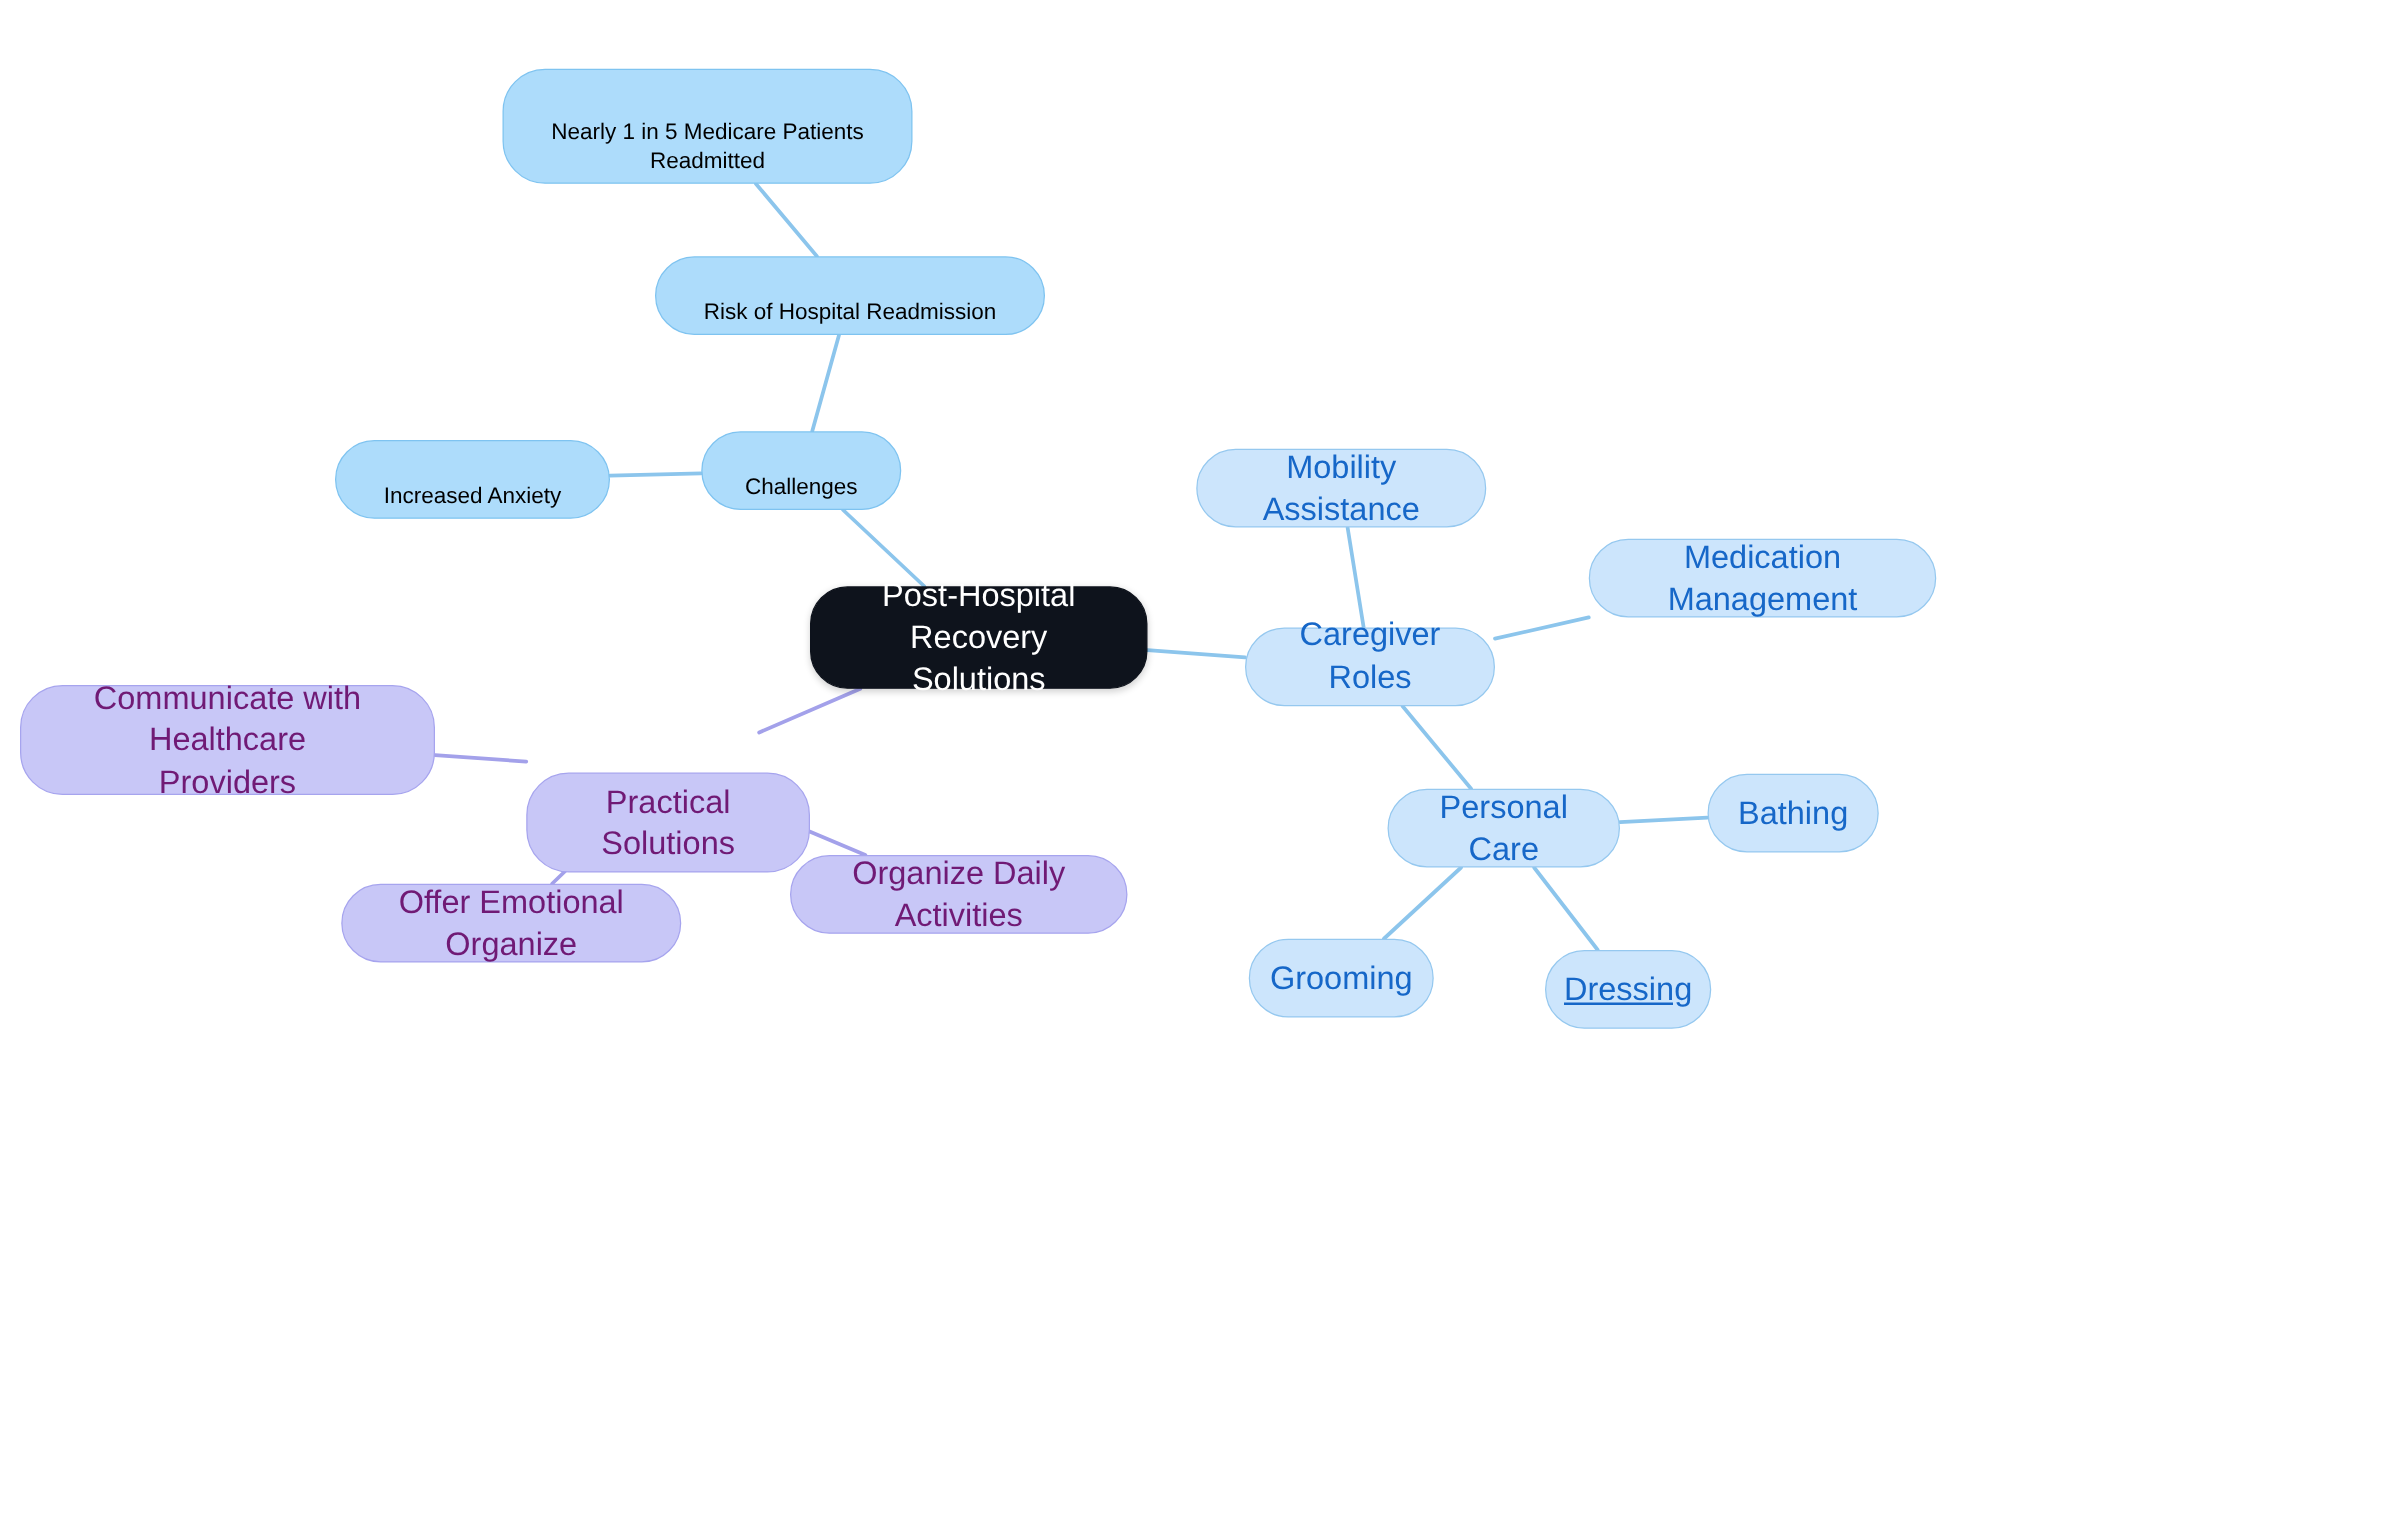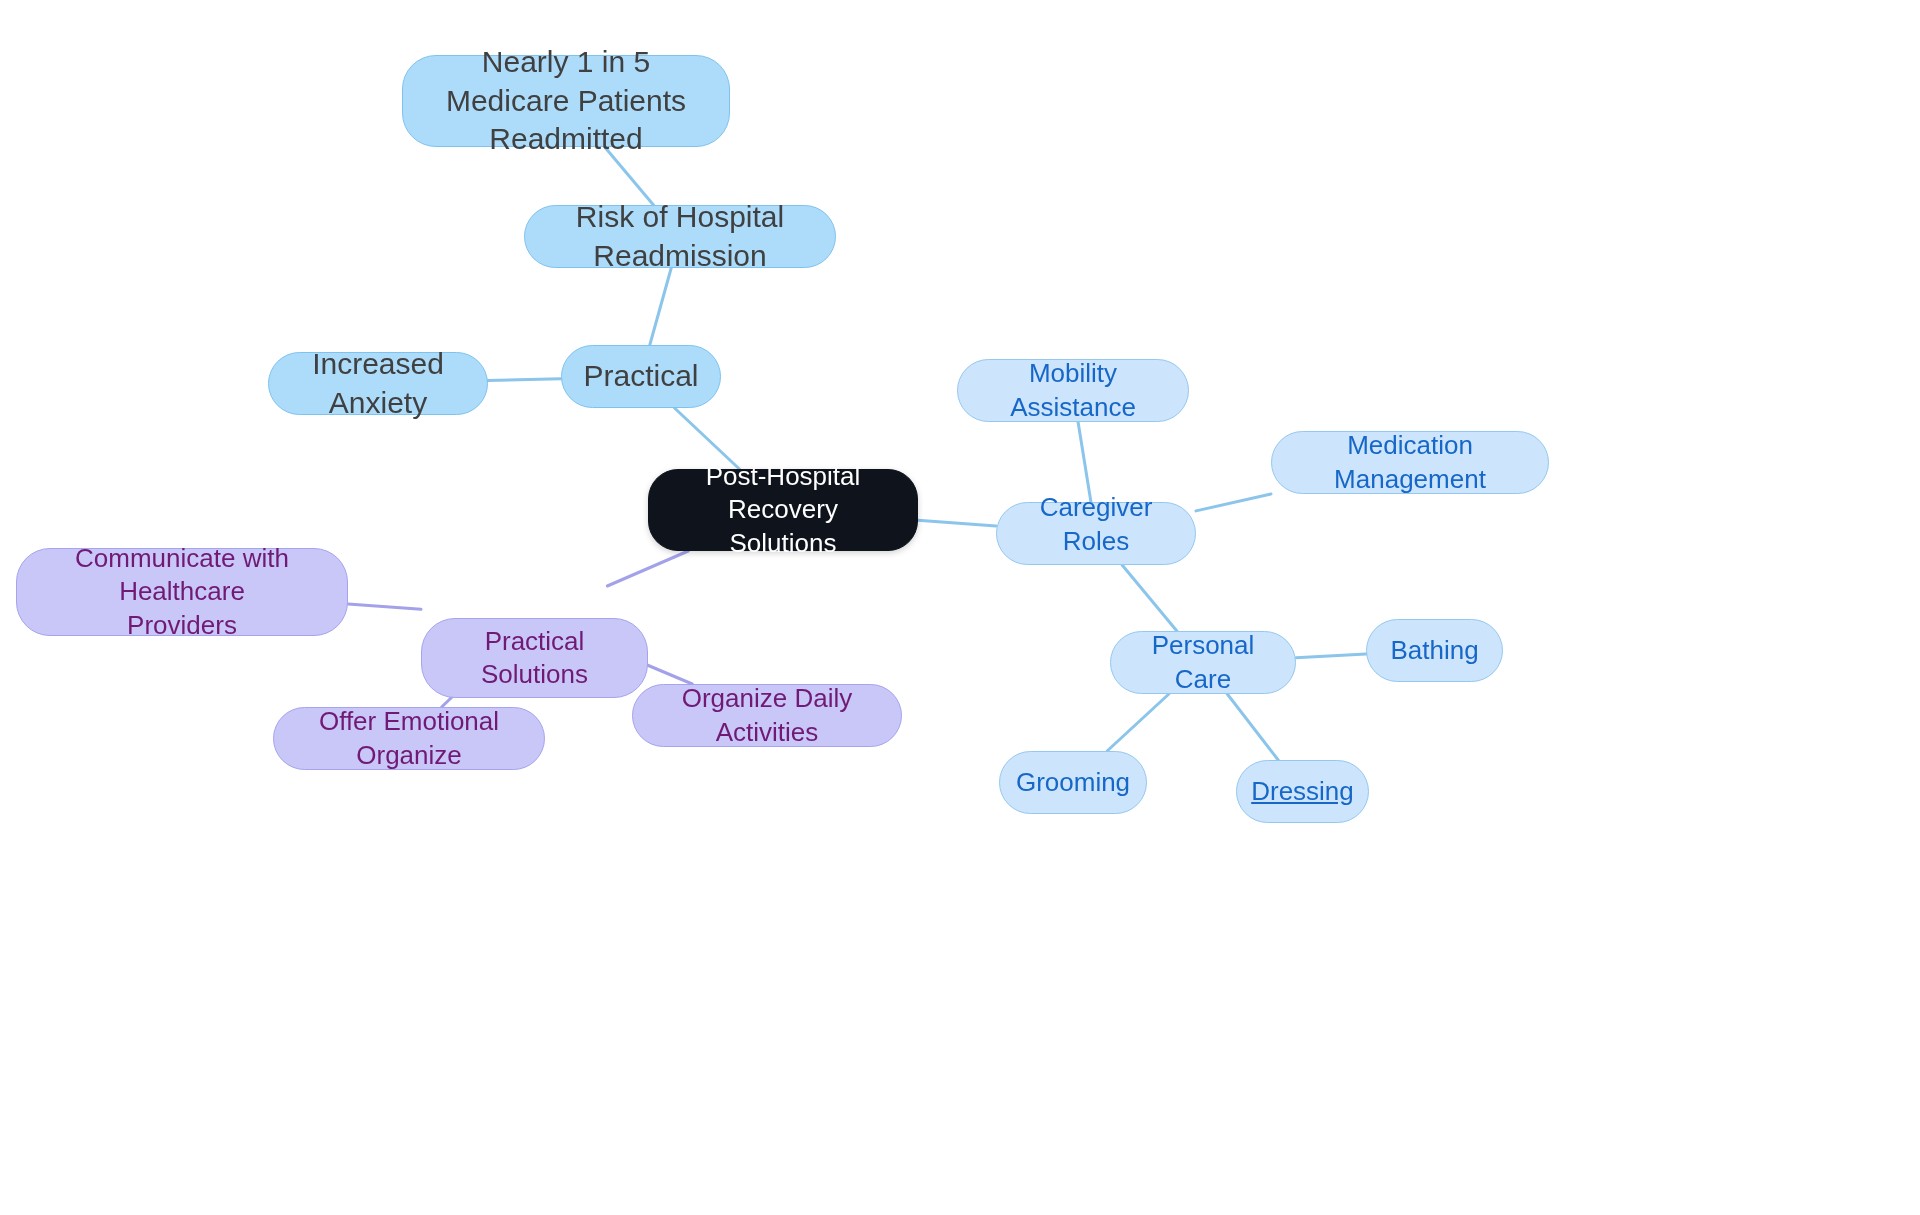--- a/index.html
+++ b/index.html
@@ -43,22 +43,23 @@
     background: #0e131c;
     border-color: #0e131c;
     color: #ffffff;
     font-size: 26px;
     border-radius: 30px;
     box-shadow: 0 2px 6px rgba(0,0,0,0.18);
   }
   .node.blue-a {
     background: #addcfb;
     border-color: #7ec3f0;
-    color: #404040;
-    font-size: 30px;
+    color: #000000;
+    font-size: 18px;
+    align-items: flex-end;
   }
   .node.blue-b {
     background: #cce5fc;
     border-color: #95c8ef;
     color: #1667c8;
     font-size: 26px;
   }
   .node.lav {
     background: #c8c7f7;
     border-color: #a6a4ee;
@@ -118,21 +119,21 @@
       <line x1="1227.296511627907" y1="694" x2="1278.203488372093" y2="760" stroke="#8cc5ec" stroke-width="3" stroke-linecap="round"></line>
       <line x1="688.2232558139535" y1="551" x2="607.3162790697675" y2="586" stroke="#a3a1ea" stroke-width="3" stroke-linecap="round"></line>
       <line x1="421" y1="609.2893617021276" x2="348" y2="604.0085106382978" stroke="#a3a1ea" stroke-width="3" stroke-linecap="round"></line>
       <line x1="501.82851239669424" y1="649" x2="441.67148760330576" y2="707" stroke="#a3a1ea" stroke-width="3" stroke-linecap="round"></line>
       <line x1="609.2321428571429" y1="649" x2="692.2678571428571" y2="684" stroke="#a3a1ea" stroke-width="3" stroke-linecap="round"></line>
     </svg>
 
   <div id="nodes-layer">
       <div class="node root" style="left: 648px; top: 469px; width: 270px; height: 82px;"><span>Post-Hospital Recovery
 Solutions</span></div>
-      <div class="node blue-a" style="left: 561px; top: 345px; width: 160px; height: 63px;"><span>Practical</span></div>
+      <div class="node blue-a" style="left: 561px; top: 345px; width: 160px; height: 63px;"><span>Challenges</span></div>
       <div class="node blue-a" style="left: 524px; top: 205px; width: 312px; height: 63px;"><span>Risk of Hospital Readmission</span></div>
       <div class="node blue-a" style="left: 402px; top: 55px; width: 328px; height: 92px;"><span>Nearly 1 in 5 Medicare Patients
 Readmitted</span></div>
       <div class="node blue-a" style="left: 268px; top: 352px; width: 220px; height: 63px;"><span>Increased Anxiety</span></div>
       <div class="node blue-b" style="left: 996px; top: 502px; width: 200px; height: 63px; align-items: flex-end;"><span>Caregiver Roles</span></div>
       <div class="node blue-b" style="left: 957px; top: 359px; width: 232px; height: 63px;"><span>Mobility Assistance</span></div>
       <div class="node blue-b" style="left: 1271px; top: 431px; width: 278px; height: 63px;"><span>Medication Management</span></div>
       <div class="node blue-b" style="left: 1110px; top: 631px; width: 186px; height: 63px;"><span>Personal Care</span></div>
       <div class="node blue-b" style="left: 1366px; top: 619px; width: 137px; height: 63px;"><span>Bathing</span></div>
       <div class="node blue-b" style="left: 999px; top: 751px; width: 148px; height: 63px;"><span>Grooming</span></div>

